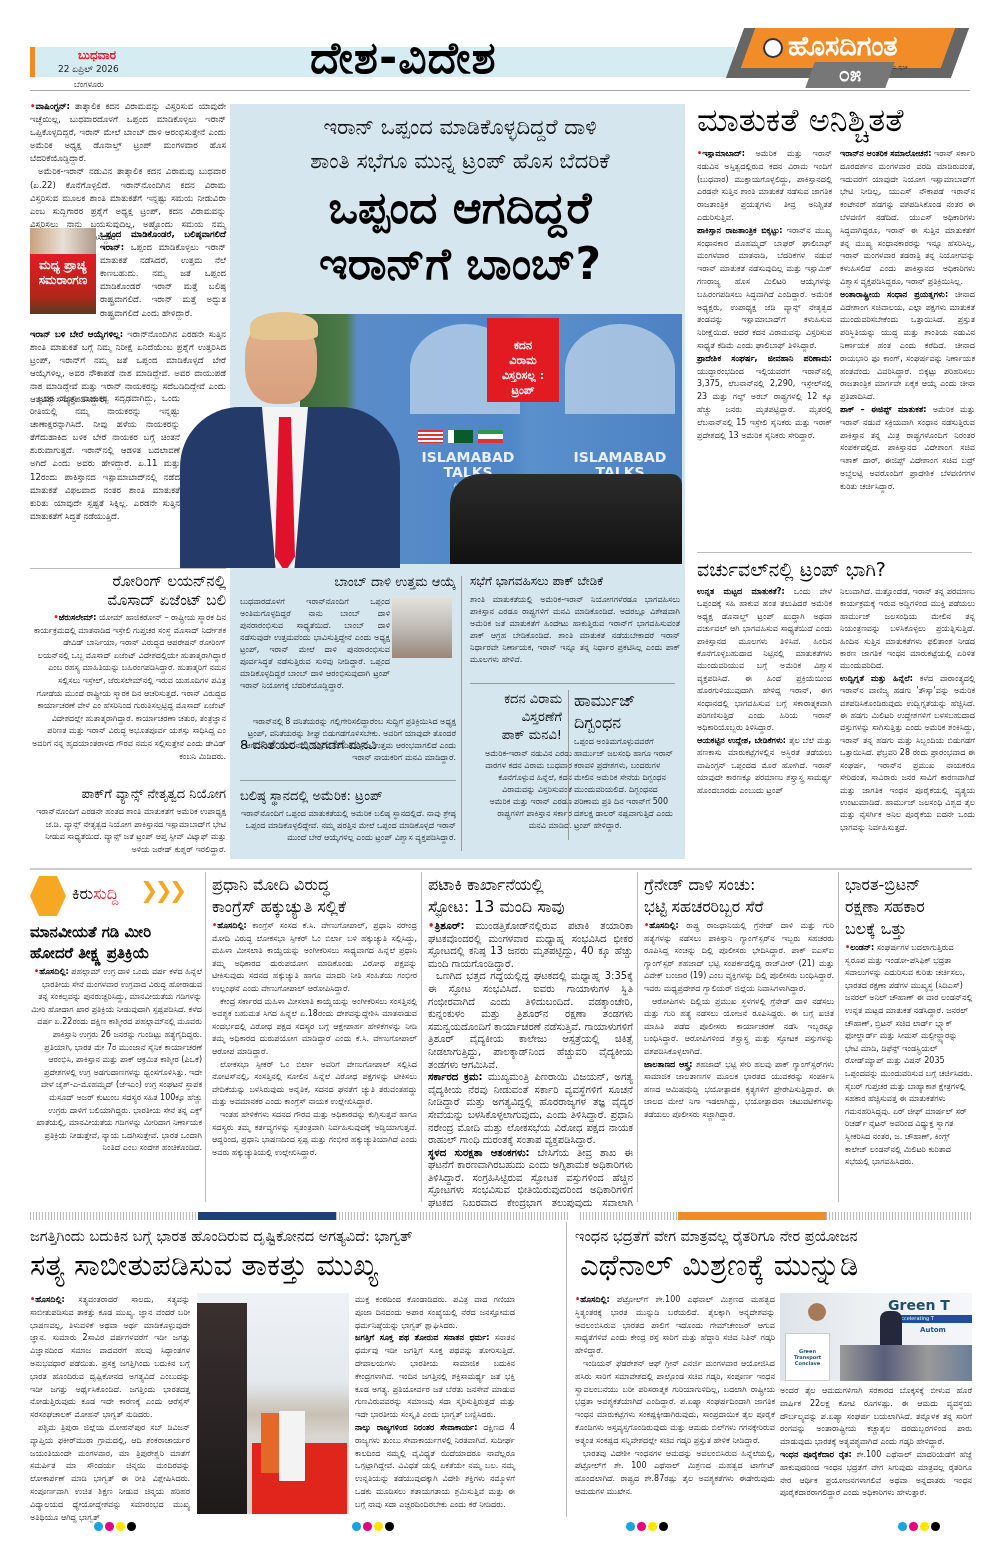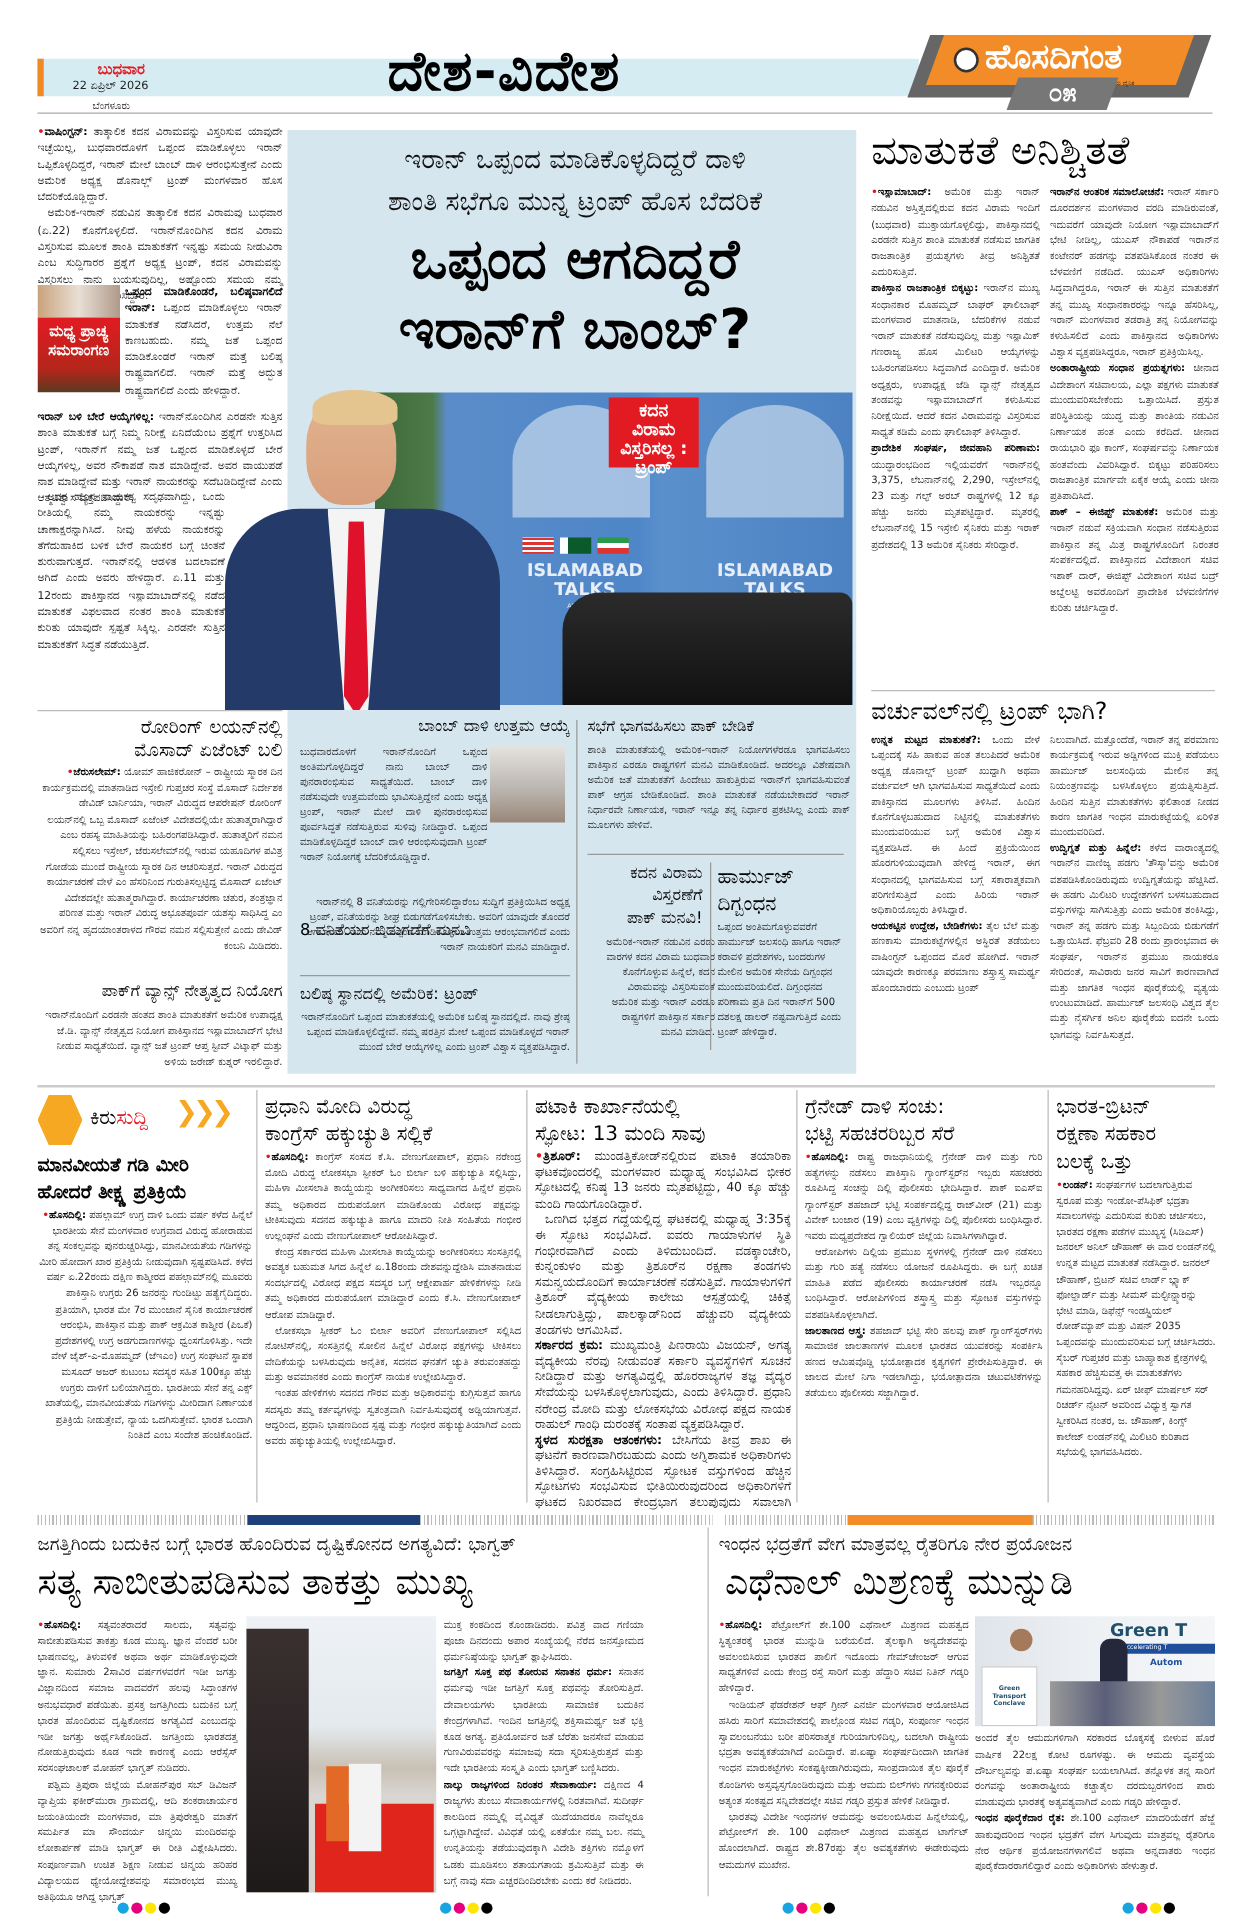--- a/index.html
+++ b/index.html
@@ -95,21 +95,21 @@
     <div>ISLAMABAD</div>
     <div>TALKS</div>
   </div>
   <div class="abs" style="left:270px;top:136px;color:#e8eef7;font-weight:bold;font-size:14px;line-height:15px;text-align:center;width:100px">
     <div>ISLAMABAD</div>
     <div>TALKS</div>
   </div>
   <div class="abs" style="left:118px;top:168px;color:#e8eef7;font-size:5px;width: 100px;text-align:center">APRIL 2026</div>
   <div class="abs" style="left:150px;top:160px;width:232px;height:90px;background:linear-gradient(#2b2b2b,#111);border-radius:30px 10px 0 0"></div>
 </div>
-<div class="abs" style="left:487px;top:318px;width:72px;height:56px;background:#e21b23;color:#fff;font-size:14px;font-weight:bold;text-align:center;line-height:15px;padding-top:4px">
+<div class="abs" style="left:487px;top:318px;width:72px;height:84px;background:#e21b23;color:#fff;font-size:11px;font-weight:bold;text-align:center;line-height:15px;padding-top:20px">
   <div>ಕದನ</div>
   <div>ವಿರಾಮ</div>
   <div>ವಿಸ್ತರಿಸಲ್ಲ :</div>
   <div>ಟ್ರಂಪ್</div>
 </div>
 <div class="photo" style="left:180px;top:312px;width:220px;height:256px">
   <div class="abs" style="left:65px;top:4px;width:72px;height:88px;border-radius:45% 45% 40% 40%;background:linear-gradient(#e2b38e,#d89f7d)"></div>
   <div class="abs" style="left:70px;top:0;width:68px;height:28px;border-radius:50% 50% 20% 20%;background:#e4c48f"></div>
   <div class="abs" style="left:0;top:95px;width:220px;height:165px;border-radius:60px 60px 0 0;background:#243b6a"></div>
   <div class="abs" style="left:82px;top:95px;width:46px;height:165px;background:#f4f4f4;clip-path:polygon(0 0,100% 0,70% 100%,30% 100%)"></div>

